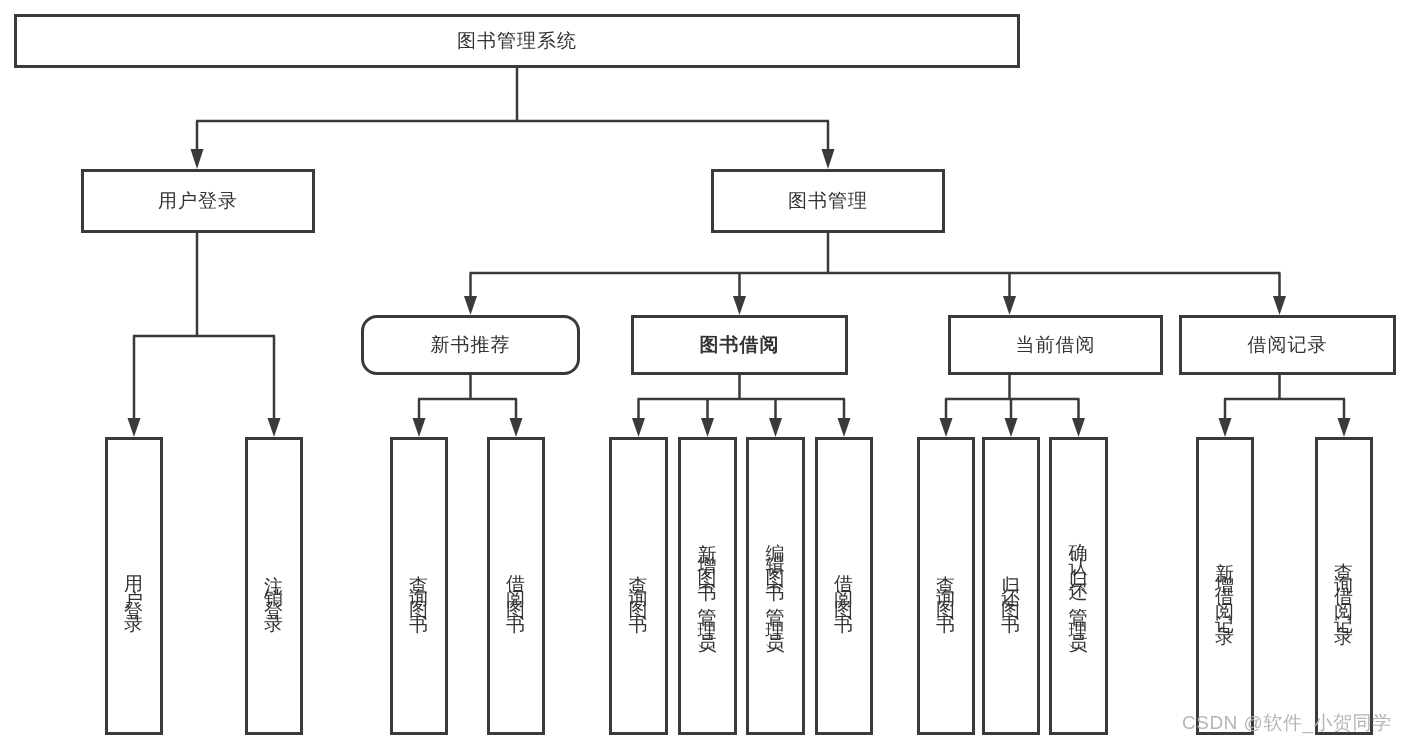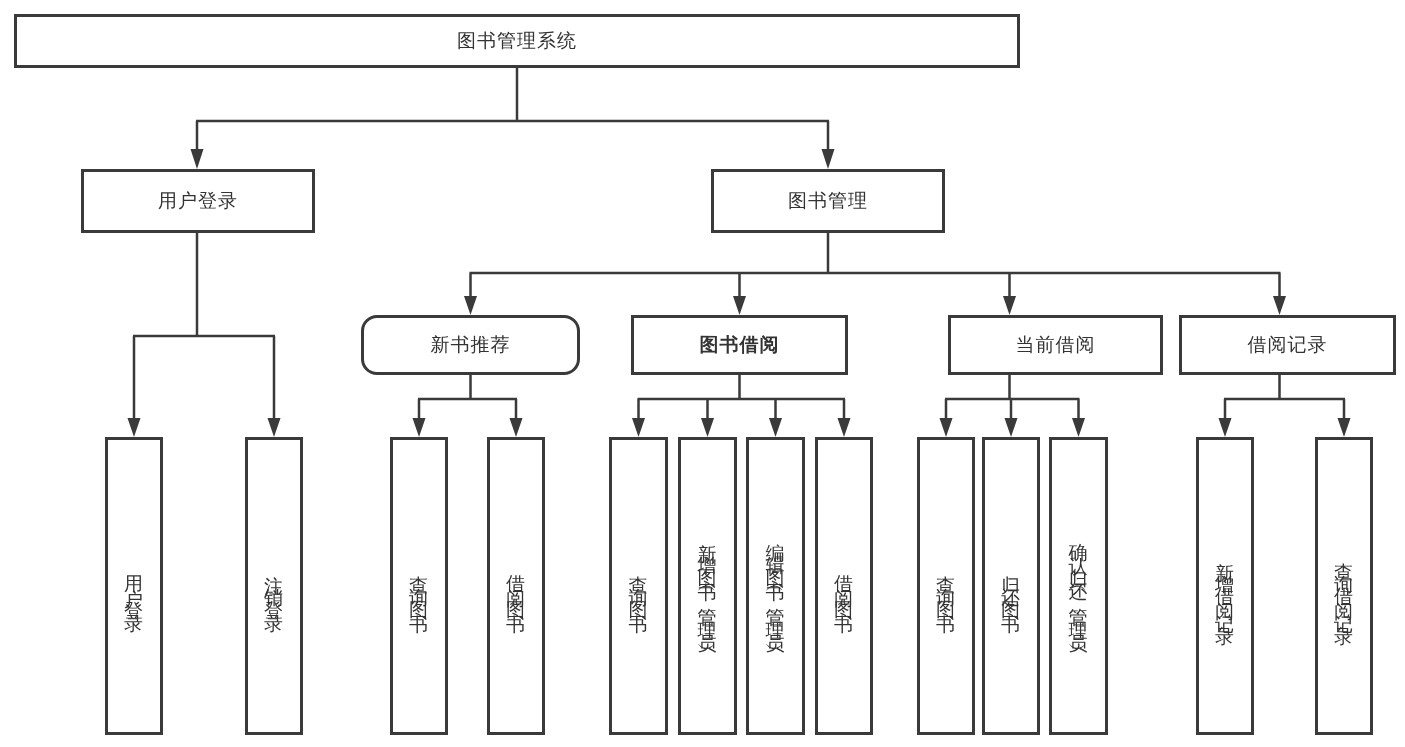--- a/index.html
+++ b/index.html
@@ -160,14 +160,15 @@
     <span>确认归还（管理员）</span>
   </div>
 
   <div class="box v" style="left:1196px; top:437px; width:58px; height:298px;">
     <span>新增借阅记录</span>
   </div>
   <div class="box v" style="left:1315px; top:437px; width:58px; height:298px;">
     <span>查询借阅记录</span>
   </div>
 
+  <div class="watermark">CSDN @软件_小贺同学</div>
 
 </div>
 
 </body></html>

